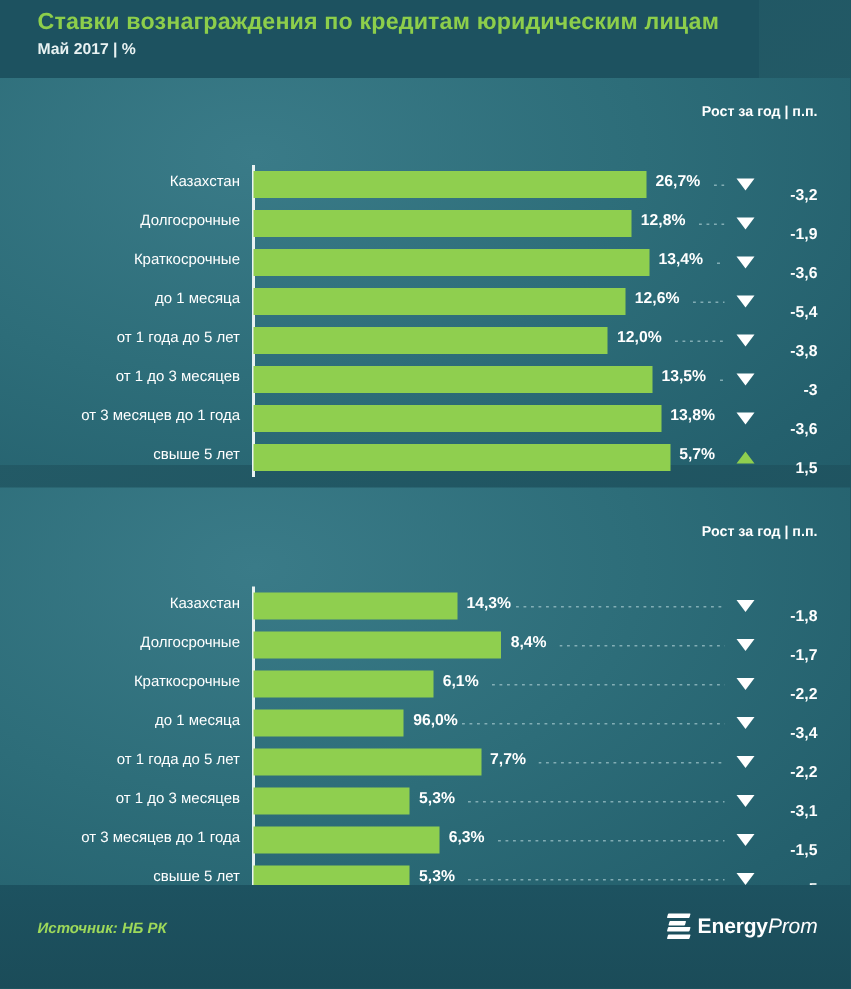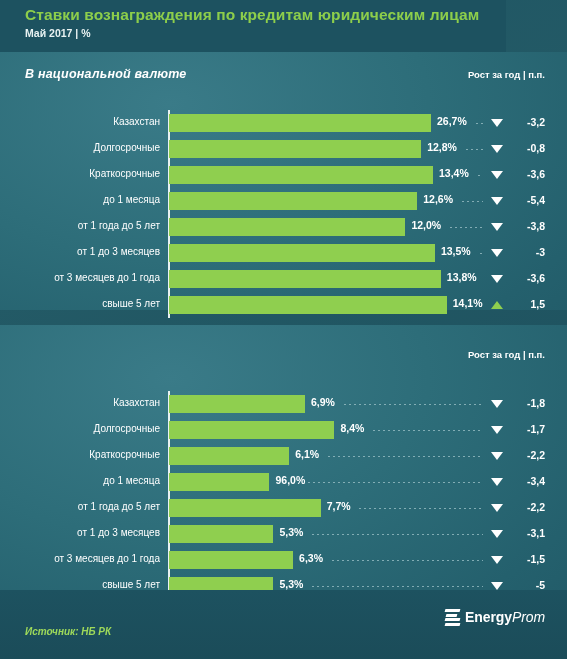--- a/index.html
+++ b/index.html
@@ -36,27 +36,27 @@
   .cat{position:absolute;left:0;width:160px;text-align:right;top:6px;
        font-size:10px;color:#ffffff;font-weight:normal;white-space:nowrap;}
   .bar{position:absolute;left:169px;top:4px;height:18px;background:#8fcf4f;}
   .val{position:absolute;top:5px;font-size:10.5px;font-weight:bold;color:#ffffff;white-space:nowrap;}
   .lead{position:absolute;top:13px;height:1px;
         background-image:linear-gradient(to right,#9fc3c9 0,#9fc3c9 2px,transparent 2px,transparent 5px);
         background-size:5px 1px;background-repeat:repeat-x;opacity:.75;}
   .tri{position:absolute;top:9px;width:0;height:0;}
   .tri.dn{border-left:6px solid transparent;border-right:6px solid transparent;border-top:8px solid #ffffff;}
   .tri.up{border-left:6px solid transparent;border-right:6px solid transparent;border-bottom:8px solid #8fcf4f;}
-  .delta{position:absolute;right:22px;top:6px;font-size:10.5px;font-weight:bold;color:#ffffff;
+  .delta{position:absolute;right:22px;top:14px;font-size:10.5px;font-weight:bold;color:#ffffff;
          text-align:right;width:60px;}
 
   
   .footer{position:absolute;left:0;top:590px;width:567px;height:69px;
           background:linear-gradient(180deg,#1d5260 0%,#1b4c59 100%);}
-  .src{position:absolute;left:25px;top:24px;font-size:10px;font-weight:bold;font-style:italic;color:#9ed95a;margin-top:12px;}
+  .src{position:absolute;left:25px;top:24px;font-size:10px;font-weight:bold;font-style:italic;color:#9ed95a;}
   .logo{position:absolute;right:22px;top:19px;display:flex;align-items:center;gap:5px;}
   .logo-mark{width:15px;height:16px;position:relative;}
   .logo-mark i{position:absolute;left:0;display:block;height:3px;background:#ffffff;
        transform:skewX(-16deg);border-radius:.5px;}
   .logo-mark i:nth-child(1){top:0px;width:15px;}
   .logo-mark i:nth-child(2){top:4.5px;width:11px;left:1px;}
   .logo-mark i:nth-child(3){top:9px;width:15px;}
   .logo-mark i:nth-child(4){top:13.5px;width:15px;}
   .logo-txt{font-size:14px;color:#ffffff;letter-spacing:-.1px;white-space:nowrap;}
   .logo-txt b{font-weight:bold;}
@@ -66,39 +66,38 @@
 <body>
 
 <div class="poster">
 
   <div class="hdr">
     <div class="hdr-title">Ставки вознаграждения  по кредитам  юридическим  лицам</div>
     <div class="hdr-sub">Май 2017 | %</div>
   </div>
 
   <div class="panel p1"></div>
-  <div class="panel-title" style="top:67px;">В национальной валюте</div>
   <div class="panel-legend" style="top:69px;">Рост за год | п.п.</div>
   <div class="chart" id="chart0" style="top: 110px; height: 208px;">
       <div class="axis" style="top: 0px; height: 208px;"></div>
       <div class="row" style="top: 0px;">
         <div class="cat">Казахстан</div>
         <div class="bar" style="width: 262.01px; background: rgb(143, 207, 79);"></div>
         <div class="val" style="left: 437.01px;">26,7%</div>
         <div class="lead" style="left: 476.01px; width: 6.99px;"></div>
         <div class="tri dn" style="left: 491px;"></div>
         <div class="delta">-3,2</div>
       </div>
       <div class="row" style="top: 26px;">
         <div class="cat">Долгосрочные</div>
         <div class="bar" style="width: 252.16px; background: rgb(143, 207, 79);"></div>
         <div class="val" style="left: 427.16px;">12,8%</div>
         <div class="lead" style="left: 466.16px; width: 16.84px;"></div>
         <div class="tri dn" style="left: 491px;"></div>
-        <div class="delta">-0,8</div>
+        <div class="delta">-1,9</div>
       </div>
       <div class="row" style="top: 52px;">
         <div class="cat">Краткосрочные</div>
         <div class="bar" style="width: 263.98px; background: rgb(143, 207, 79);"></div>
         <div class="val" style="left: 438.98px;">13,4%</div>
         <div class="lead" style="left: 477.98px; width: 5.02px;"></div>
         <div class="tri dn" style="left: 491px;"></div>
         <div class="delta">-3,6</div>
       </div>
       <div class="row" style="top: 78px;">
@@ -128,34 +127,34 @@
       <div class="row" style="top: 156px;">
         <div class="cat">от 3 месяцев до 1 года</div>
         <div class="bar" style="width: 271.86px; background: rgb(143, 207, 79);"></div>
         <div class="val" style="left: 446.86px;">13,8%</div>
         <div class="tri dn" style="left: 491px;"></div>
         <div class="delta">-3,6</div>
       </div>
       <div class="row" style="top: 182px;">
         <div class="cat">свыше 5 лет</div>
         <div class="bar" style="width: 277.77px; background: rgb(143, 207, 79);"></div>
-        <div class="val" style="left: 452.77px;">14,1%</div>
+        <div class="val" style="left: 452.77px;">5,7%</div>
         <div class="tri up" style="left: 491px;"></div>
         <div class="delta">1,5</div>
       </div>
     </div>
 
   <div class="panel p2"></div>
   <div class="panel-legend" style="top:349px;">Рост за год | п.п.</div>
   <div class="chart" id="chart1" style="top: 391px; height: 208px;">
       <div class="axis" style="top: 0px; height: 208px;"></div>
       <div class="row" style="top: 0px;">
         <div class="cat">Казахстан</div>
         <div class="bar" style="width: 135.93px; background: rgb(143, 207, 79);"></div>
-        <div class="val" style="left: 310.93px;">6,9%</div>
+        <div class="val" style="left: 310.93px;">14,3%</div>
         <div class="lead" style="left: 343.73px; width: 139.27px;"></div>
         <div class="tri dn" style="left: 491px;"></div>
         <div class="delta">-1,8</div>
       </div>
       <div class="row" style="top: 26px;">
         <div class="cat">Долгосрочные</div>
         <div class="bar" style="width: 165.48px; background: rgb(143, 207, 79);"></div>
         <div class="val" style="left: 340.48px;">8,4%</div>
         <div class="lead" style="left: 373.28px; width: 109.72px;"></div>
         <div class="tri dn" style="left: 491px;"></div>

